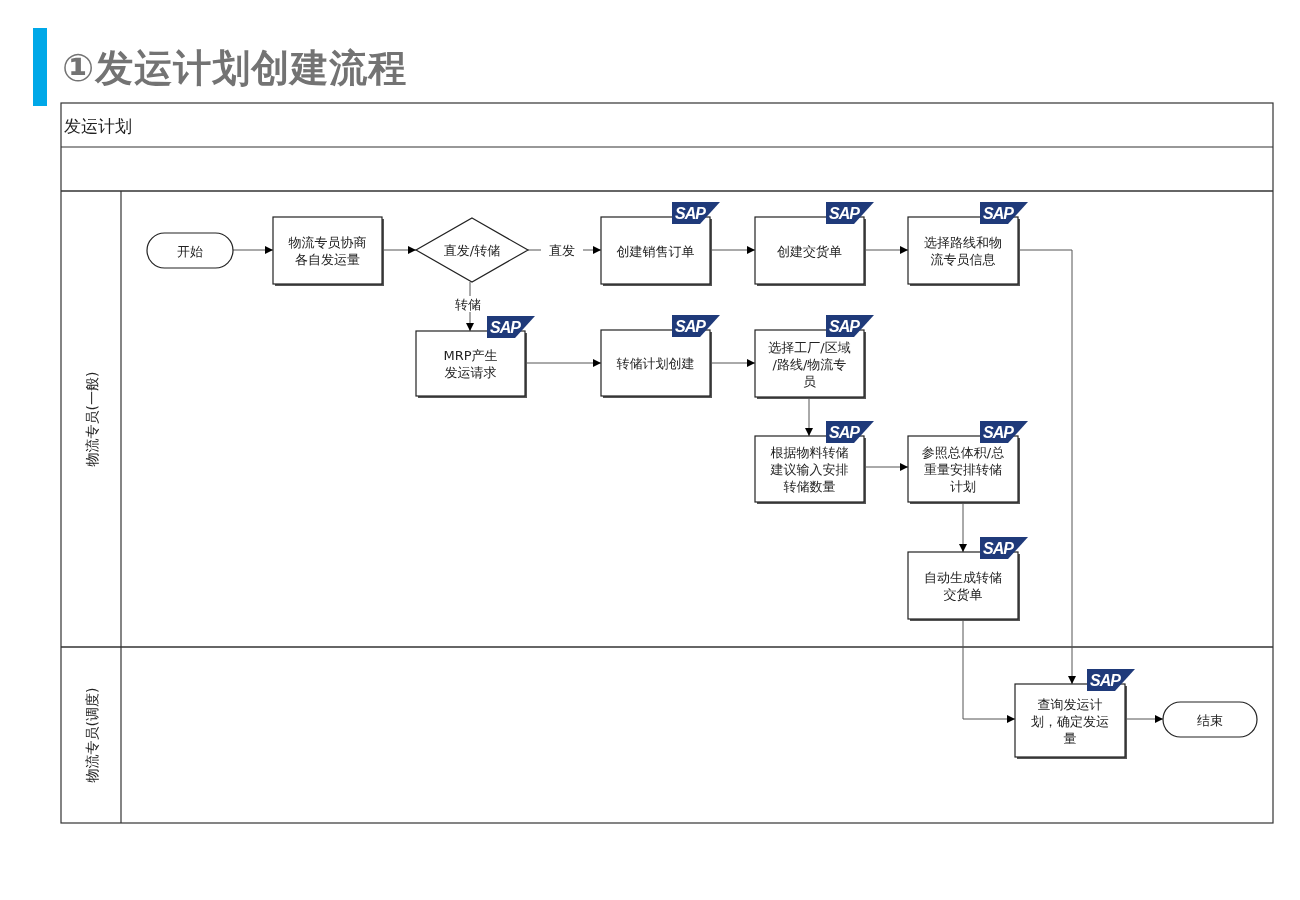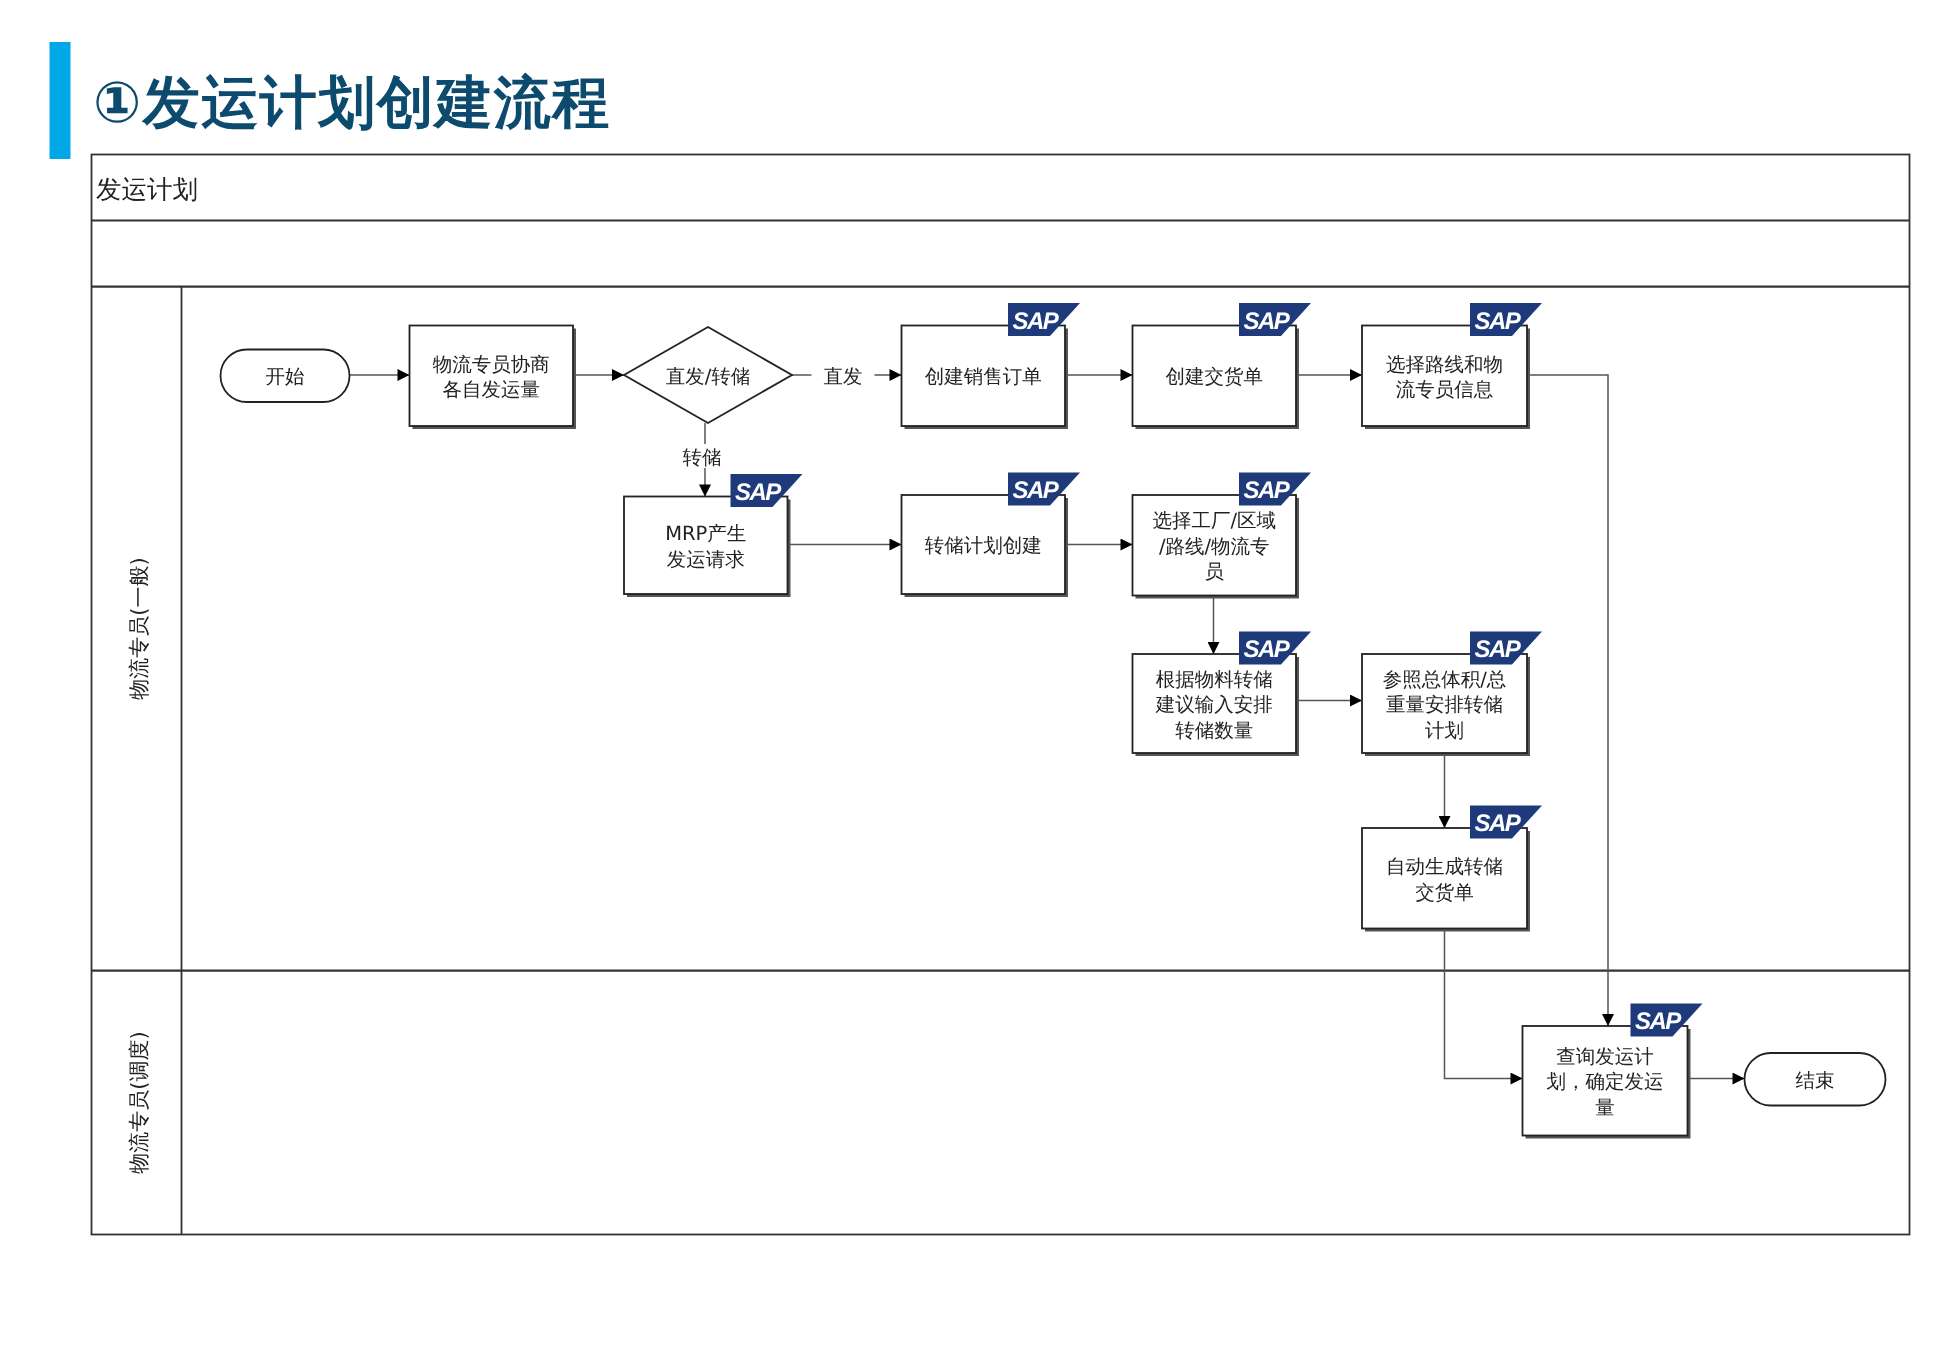--- a/index.html
+++ b/index.html
@@ -1,19 +1,19 @@
 <!DOCTYPE html>
 <html><head>
   <meta charset="utf-8">
   <style>
     html, body { margin: 0; padding: 0; background: #ffffff; }
     body { width: 1300px; height: 900px; position: relative; overflow: hidden;
       font-family: "DejaVu Sans", "Liberation Sans", sans-serif; }
     .accent-bar { position: absolute; left: 33px; top: 28px; width: 14px; height: 78px; background: #00a8e8; }
-    .page-title { position: absolute; left: 62px; top: 44px; font-size: 38px; font-weight: bold; color: #0c4a6e; letter-spacing: 1px; line-height: 48px; }
+    .page-title { position: absolute; left: 62px; top: 44px; font-size: 38px; font-weight: bold; color: #737373; letter-spacing: 1px; line-height: 48px; }
     svg.diagram { position: absolute; left: 0; top: 0; }
     .lbl { font-family: "DejaVu Sans", "Liberation Sans", sans-serif; font-size: 13px; fill: #222; }
     .pool-title { font-size: 17px; fill: #222; }
     .lane-text { font-size: 14px; fill: #222; }
   </style>
 </head>
 <body>
 
 <div class="accent-bar"></div>
 <div class="page-title">①发运计划创建流程</div>

